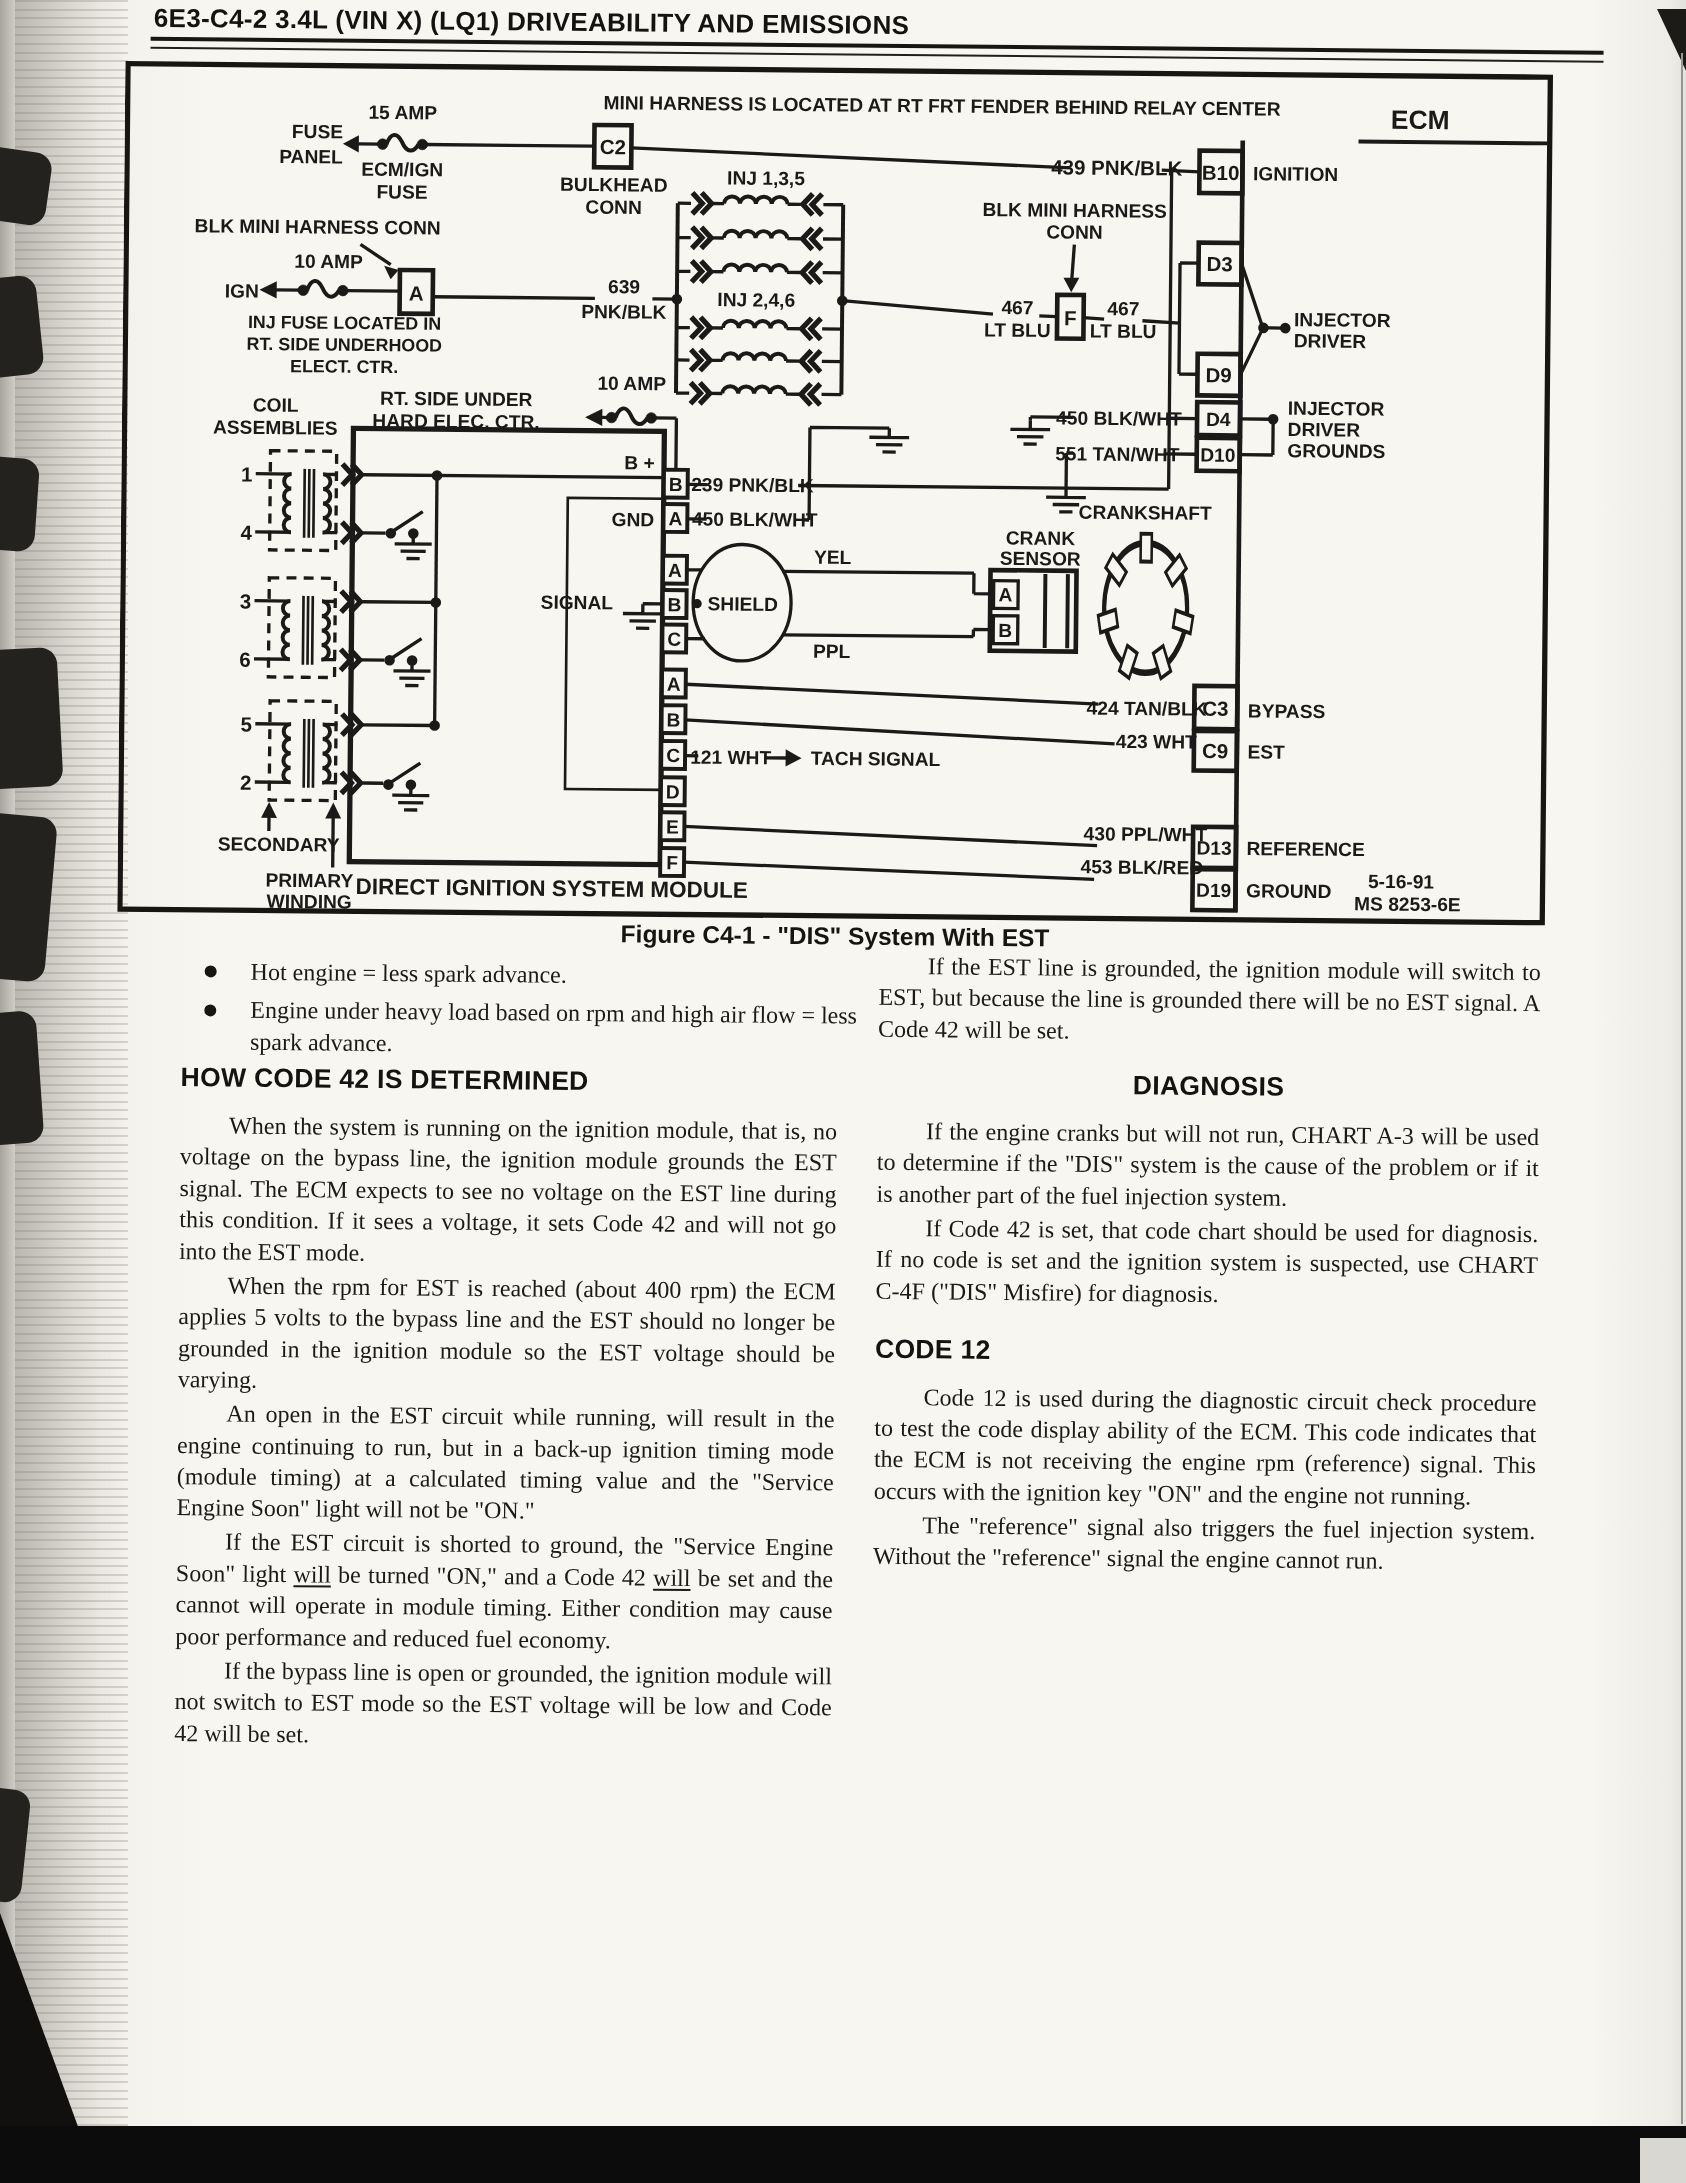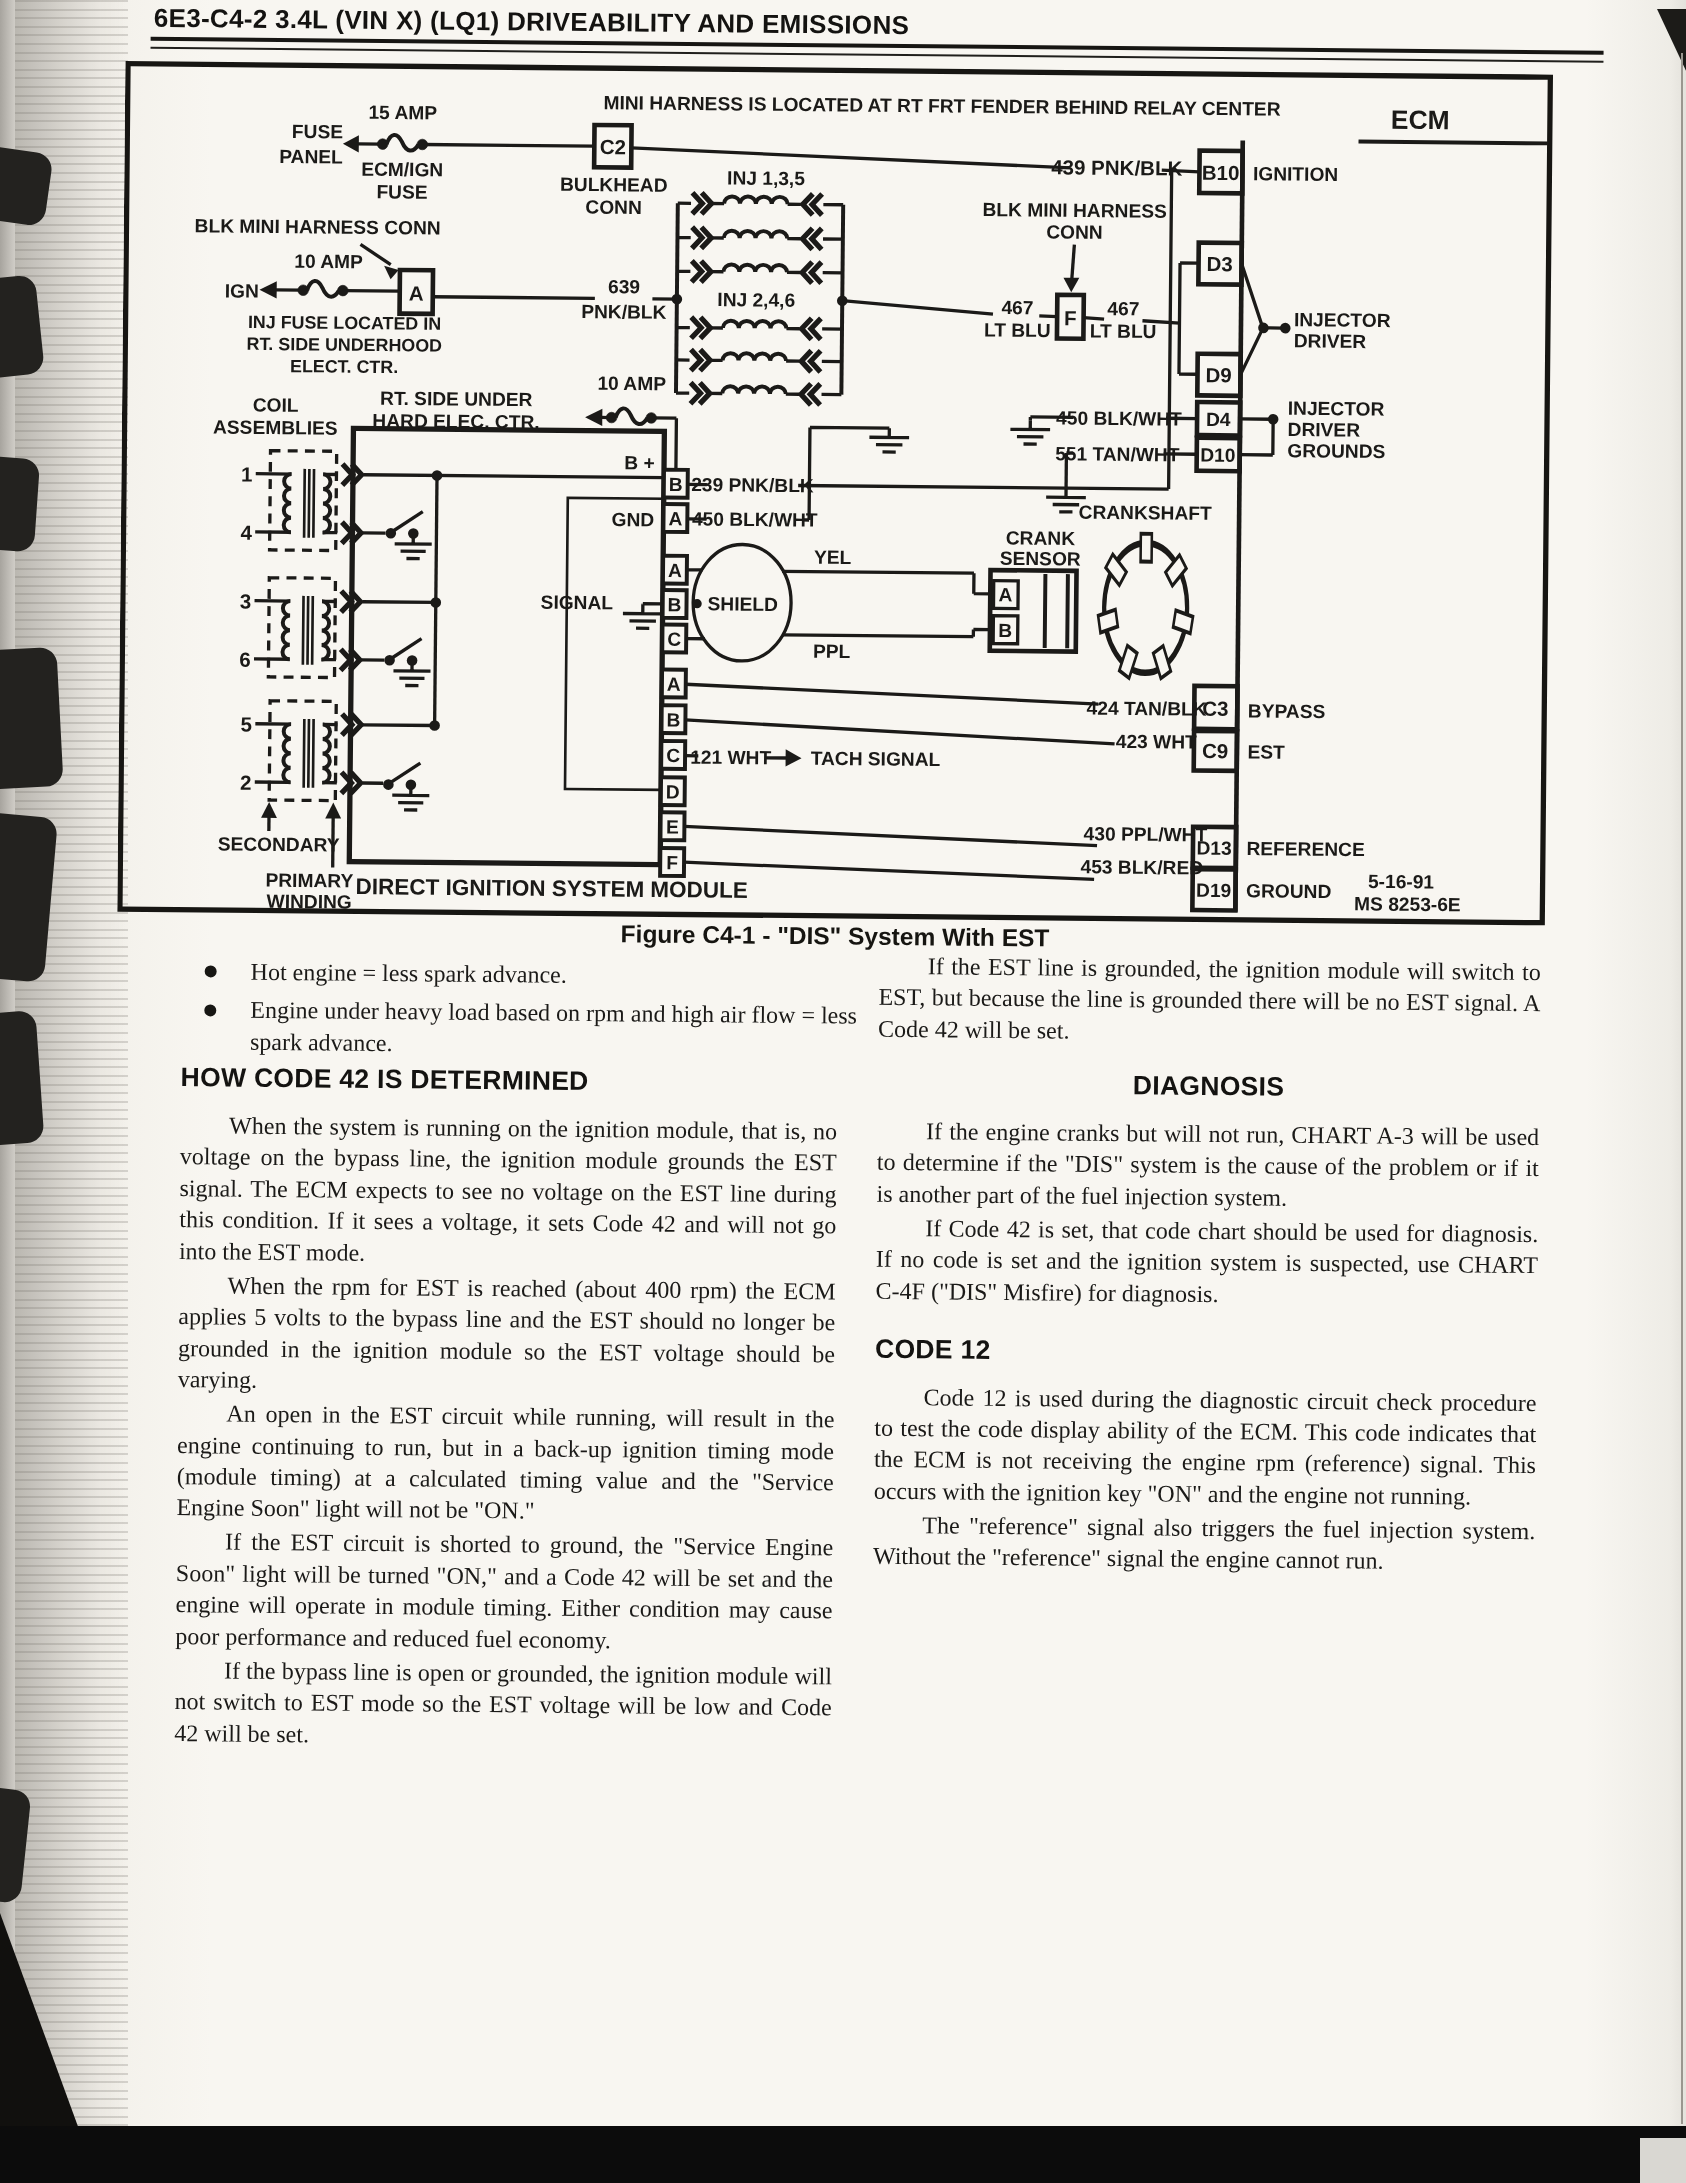--- a/index.html
+++ b/index.html
@@ -21,21 +21,21 @@
   .caption{position:absolute;left:331px;top:917px;width:1026px;text-align:center;
     font-family:"Liberation Sans",sans-serif;font-weight:bold;font-size:24.5px;color:#161511;}
   .bullets{position:absolute;left:202px;top:957px;width:688px;font-size:24px;line-height:1.32;}
   .bullet-row{position:relative;padding-left:58px;margin-bottom:6.6px;}
   .bullet-dot{position:absolute;left:12px;top:9.3px;width:12px;height:12px;border-radius:50%;background:#171613;}
   .colL{position:absolute;left:191px;top:1059px;width:657px;}
   .colR{position:absolute;left:888px;top:945px;width:662px;}
   .col p{margin:0 0 2.6px 0;text-align:justify;text-indent:49px;font-size:24px;line-height:1.31;}
   h2.sub{font-family:"Liberation Sans",sans-serif;font-weight:bold;font-size:26.5px;margin:4px 0 17px 0;letter-spacing:0.3px;color:#141311;}
   h2.center{text-align:center;margin:22.5px 0 17px 0;}
-  .u{text-underline-offset:3.3px;text-decoration-thickness:2px;}
+  .u{text-decoration:underline;text-underline-offset:3.3px;text-decoration-thickness:2px;}
   .botbar{position:absolute;left:0;top:2126px;width:1687px;height:58px;background:#0c0c0c;}
   .botbar-light{position:absolute;left:1640px;top:2138px;width:47px;height:46px;background:#d9d7d2;}
   .corner-tri{position:absolute;left:0;top:1913px;width:0;height:0;
     border-left:99px solid #11100e;border-top:271px solid transparent;}
   .tr-mark{position:absolute;right:0;top:9.3px;width:0;height:0;
     border-right:30px solid #1c1b18;border-bottom:64px solid transparent;}
   .right-edge{position:absolute;left:1681px;top:53px;width:2px;height:2071px;background:#9a968f;}
   svg text{fill:#1b1a18;}
   .dl{font-family:"Liberation Sans",sans-serif;font-weight:bold;font-size:29px;}
   .dl2{font-family:"Liberation Sans",sans-serif;font-weight:bold;font-size:31px;}
@@ -412,21 +412,21 @@
         <div class="bullet-dot"></div>
         <span>Engine under heavy load based on rpm and high air flow = less spark advance.</span>
       </div>
     </div>
 
     <div class="colL col">
       <h2 class="sub">HOW CODE 42 IS DETERMINED</h2>
       <p>When the system is running on the ignition module, that is, no voltage on the bypass line, the ignition module grounds the EST signal.  The ECM expects to see no voltage on the EST line during this condition.  If it sees a voltage, it sets Code 42 and will not go into the EST mode.</p>
       <p>When the rpm for EST is reached (about 400 rpm) the ECM applies 5 volts to the bypass line and the EST should no longer be grounded in the ignition module so the EST voltage should be varying.</p>
       <p>An open in the EST circuit while running, will result in the engine continuing to run, but in a back-up ignition timing mode (module timing) at a calculated timing value and the "Service Engine Soon" light will not be "ON."</p>
-      <p><span>If the EST circuit is shorted to ground, the "Service Engine Soon" light </span><span class="u">will</span><span> be turned "ON," and a Code 42 </span><span class="u">will</span><span> be set and the engine will operate in module timing.  Either condition may cause poor performance and reduced fuel economy.</span></p>
+      <p><span>If the EST circuit is shorted to ground, the "Service Engine Soon" light </span><span class="u">will</span><span> be turned "ON," and a Code 42 </span><span class="u">will</span><span> be set and the cannot will operate in module timing.  Either condition may cause poor performance and reduced fuel economy.</span></p>
       <p>If the bypass line is open or grounded, the ignition module will not switch to EST mode so the EST voltage will be low and Code 42 will be set.</p>
     </div>
 
     <div class="colR col">
       <p>If the EST line is grounded, the ignition module will switch to EST, but because the line is grounded there will be no EST signal.  A Code 42 will be set.</p>
       <h2 class="sub center">DIAGNOSIS</h2>
       <p>If the engine cranks but will not run, CHART A-3 will be used to determine if the "DIS" system is the cause of the problem or if it is another part of the fuel injection system.</p>
       <p>If Code 42 is set, that code chart should be used for diagnosis.  If no code is set and the ignition system is suspected, use CHART C-4F ("DIS" Misfire) for diagnosis.</p>
       <h2 class="sub" style="margin-top:26.5px;">CODE 12</h2>
       <p>Code 12 is used during the diagnostic circuit check procedure to test the code display ability of the ECM. This code indicates that the ECM is not receiving the engine rpm (reference) signal.  This occurs with the ignition key "ON" and the engine not running.</p>

